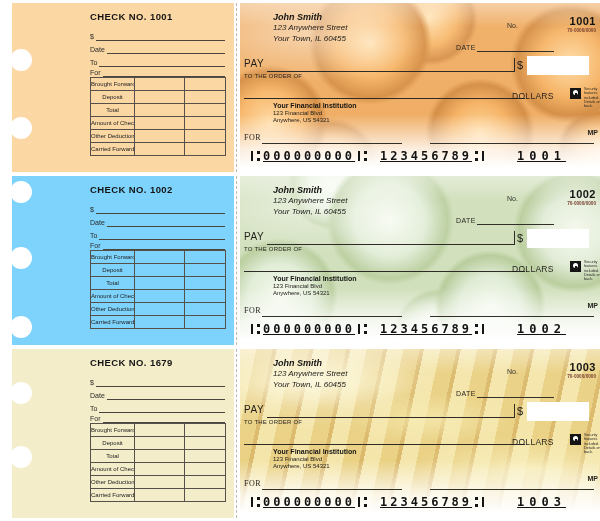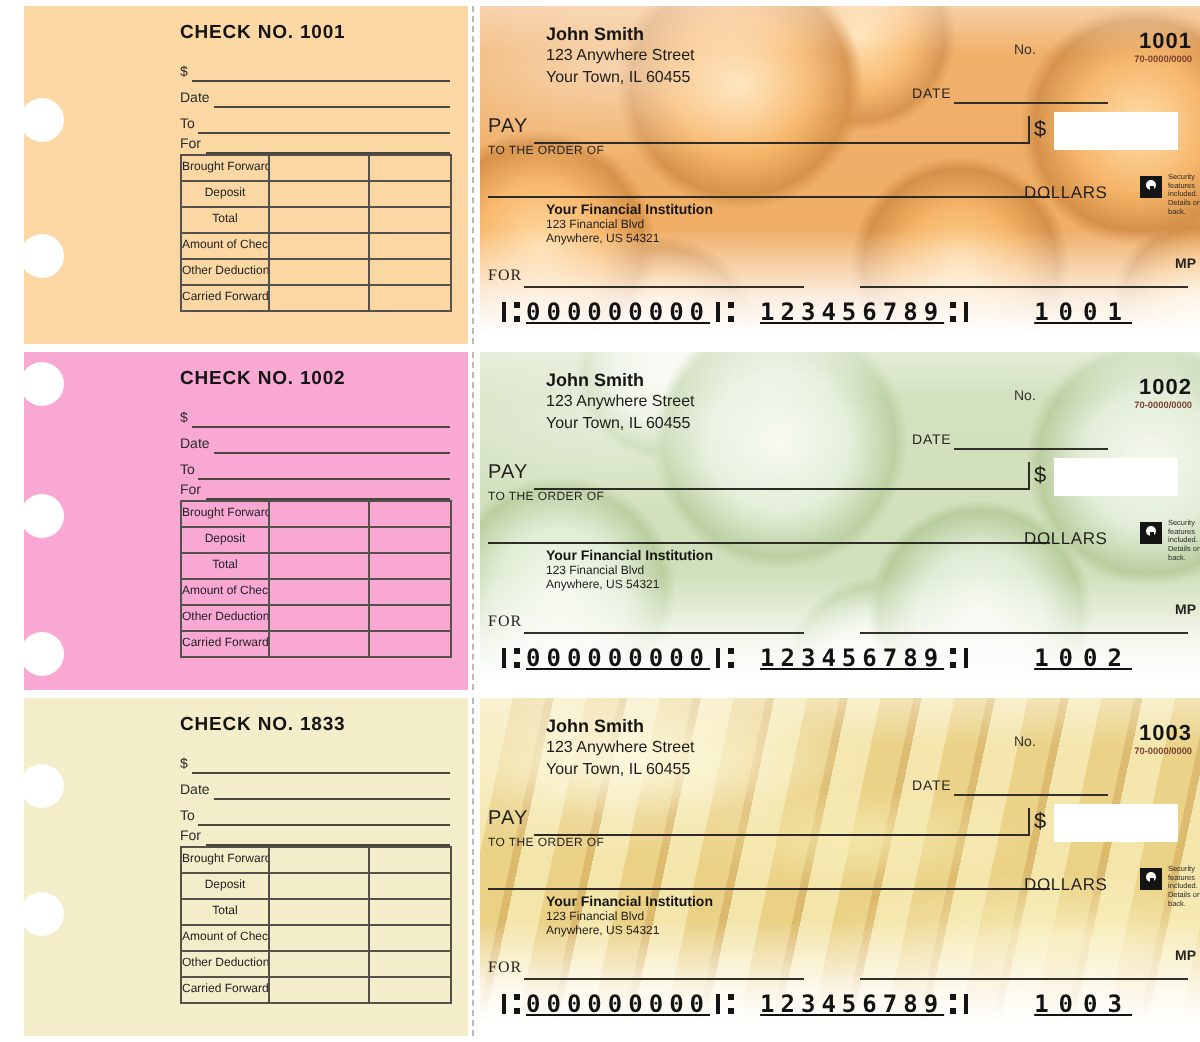--- a/index.html
+++ b/index.html
@@ -5,21 +5,21 @@
   html,body{margin:0;padding:0;background:#ffffff;}
   .sheet{position:relative;width:600px;height:521px;background:#ffffff;overflow:hidden;
          font-family:"Liberation Sans", sans-serif;color:#1d1c1a;}
 
   .unit{position:absolute;left:0;width:600px;height:169px;margin-left:12px;}
   .u1{top:3px}.u2{top:176px}.u3{top:349px}
 
   
   .stub{position:absolute;left:0;top:0;width:222px;height:169px;}
   .stub-peach{background:#fbd7a3}
-  .stub-green{background:#f9a8d4}
+  .stub-green{background:#7dd3fc}
   .stub-cream{background:#f4edc9}
   .perf{position:absolute;left:224px;top:0;bottom:0;border-left:1px dashed rgba(110,100,80,.45)}
 
   .stub-title{position:absolute;left:78px;top:8px;font-size:9.5px;font-weight:bold;
               letter-spacing:.4px;color:#141414;white-space:nowrap;}
   .stub-row{position:absolute;left:78px;width:135px;height:11px;display:flex;align-items:flex-end;}
   .stub-row .lbl{font-size:7px;color:#2a2a28;padding-right:2px;line-height:9px;}
   .stub-row .rule{flex:1;border-bottom:1px solid #4a463e;height:100%;}
   .sr-amt{top:27px}.sr-date{top:40px}.sr-to{top:53px}.sr-for{top:63px}
 
@@ -53,21 +53,21 @@
     radial-gradient(circle 62px at 335px 55px,#f4f8eb 0,#dde9d1 55%,#aec58d 90%,rgba(174,197,141,0) 100%),
     radial-gradient(circle 48px at 200px 160px,#f2f7e9 0,#dbe9cf 55%,#adc58c 90%,rgba(173,197,140,0) 100%),
     radial-gradient(circle 44px at 92px 10px,#f4f9ec 0,#dfecd4 55%,#b2c992 90%,rgba(178,201,146,0) 100%);}
 
   .theme-bananas{background-color:#e8cf7e;background-image:
     radial-gradient(ellipse 150px 42px at 80px 30px, rgba(250,242,190,.9) 0, rgba(250,242,190,0) 70%),
     radial-gradient(ellipse 170px 48px at 290px 120px, rgba(248,238,180,.85) 0, rgba(248,238,180,0) 70%),
     radial-gradient(ellipse 120px 36px at 190px 70px, rgba(246,234,168,.7) 0, rgba(246,234,168,0) 70%),
     repeating-linear-gradient(102deg,#f2e19b 0 16px,#e6c96f 16px 32px,#d5ae53 32px 36px);}
 
-  .payer{position:absolute;left:33px;top:9px;}
+  .payer{position:absolute;left:33px;top:9px;font-style:italic;}
   .payer-name{font-size:9px;font-weight:bold;line-height:11px;color:#161514;}
   .payer-line{font-size:8px;line-height:10.5px;color:#1d1c1a;}
 
   .no-label{position:absolute;left:267px;top:19px;font-size:7px;color:#33312e;}
   .check-no{position:absolute;right:16px;top:12px;font-size:11px;font-weight:bold;letter-spacing:.5px;color:#141414;}
   .fraction{position:absolute;right:16px;top:25px;font-size:6px;transform:scale(.78);
             transform-origin:right top;color:#7b4332;font-weight:bold;white-space:nowrap;}
 
   .date-row{position:absolute;left:216px;top:39px;width:98px;height:10px;display:flex;align-items:flex-end;}
   .date-row .lbl{font-size:7px;letter-spacing:.4px;color:#26241f;padding-right:1px;line-height:8px;}
@@ -320,21 +320,21 @@
           <span class="micr-num g1">123456789</span>
             <span class="ms ms-onus"></span>
           <span class="micr-num g2">1002</span>
         </div>
       </div>
     </div>
   </div>
 
   <div class="unit u3">
     <div class="stub stub-cream">
-      <div class="stub-title">CHECK NO. 1833</div>
+      <div class="stub-title">CHECK NO. 1679</div>
       <div class="stub-row sr-amt">
         <span class="lbl">$</span>
         <span class="rule"></span>
       </div>
       <div class="stub-row sr-date">
         <span class="lbl">Date</span>
         <span class="rule"></span>
       </div>
       <div class="stub-row sr-to">
         <span class="lbl">To</span>

